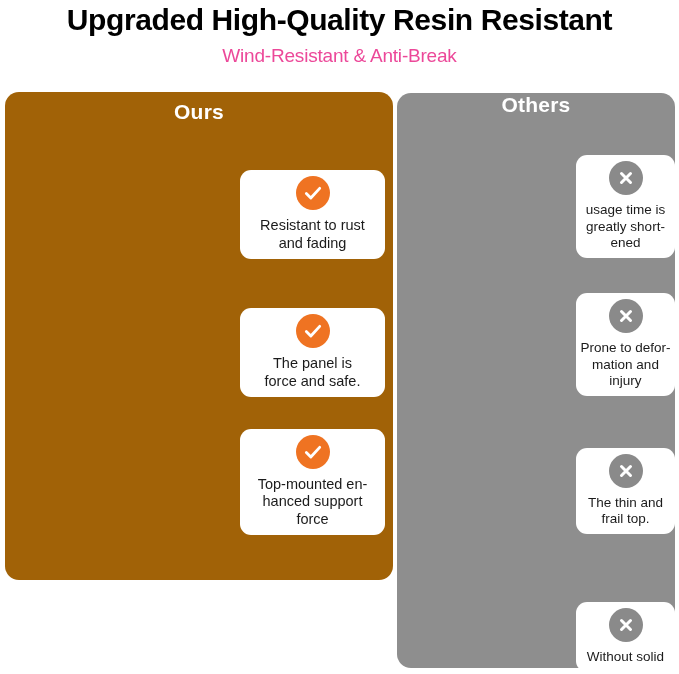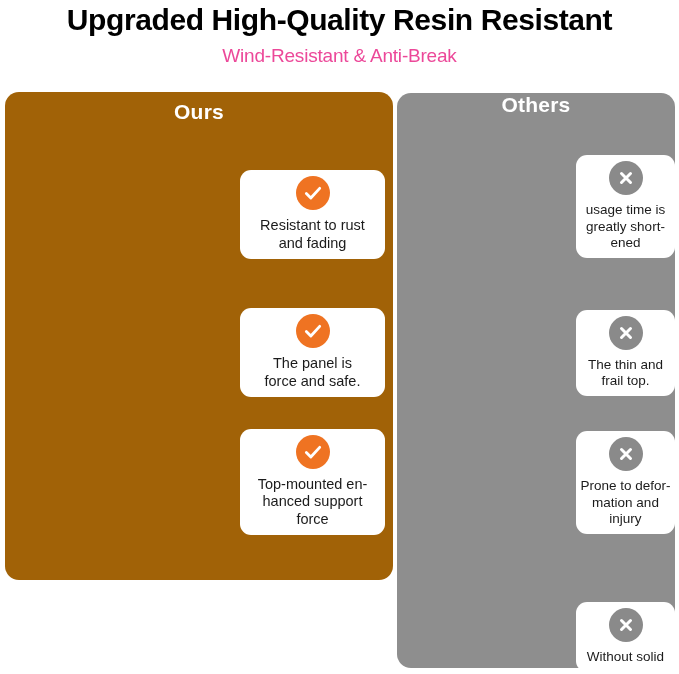--- a/index.html
+++ b/index.html
@@ -443,50 +443,50 @@
               </svg>
           </div>
           <div class="feat-text">usage time is
 greatly short-
 ened</div>
         </div>
       </div>
 
       <div class="row">
         <div class="img-cell gray-img">
+          <div class="art deform">
+              <div class="tear"></div>
+            </div>
+        </div>
+        <div class="txt-cell">
+          <div class="badge bad">
+            <svg width="18" height="18" viewBox="0 0 24 24">
+                <path d="M6 6 L18 18 M18 6 L6 18" fill="none" stroke="#ffffff" stroke-width="4" stroke-linecap="round"></path>
+              </svg>
+          </div>
+          <div class="feat-text">Prone to defor-
+mation and
+injury</div>
+        </div>
+      </div>
+
+      <div class="row">
+        <div class="img-cell gray-img">
           <div class="art roof">
               <div class="roof-ribs"></div>
             </div>
         </div>
         <div class="txt-cell">
           <div class="badge bad">
             <svg width="18" height="18" viewBox="0 0 24 24">
                 <path d="M6 6 L18 18 M18 6 L6 18" fill="none" stroke="#ffffff" stroke-width="4" stroke-linecap="round"></path>
               </svg>
           </div>
           <div class="feat-text">The thin and
 frail top.</div>
-        </div>
-      </div>
-
-      <div class="row">
-        <div class="img-cell gray-img">
-          <div class="art deform">
-              <div class="tear"></div>
-            </div>
-        </div>
-        <div class="txt-cell">
-          <div class="badge bad">
-            <svg width="18" height="18" viewBox="0 0 24 24">
-                <path d="M6 6 L18 18 M18 6 L6 18" fill="none" stroke="#ffffff" stroke-width="4" stroke-linecap="round"></path>
-              </svg>
-          </div>
-          <div class="feat-text">Prone to defor-
-mation and
-injury</div>
         </div>
       </div>
 
       <div class="row">
         <div class="img-cell gray-img">
           <div class="art grassed">
               <div class="dark-gap"></div>
             </div>
         </div>
         <div class="txt-cell">

